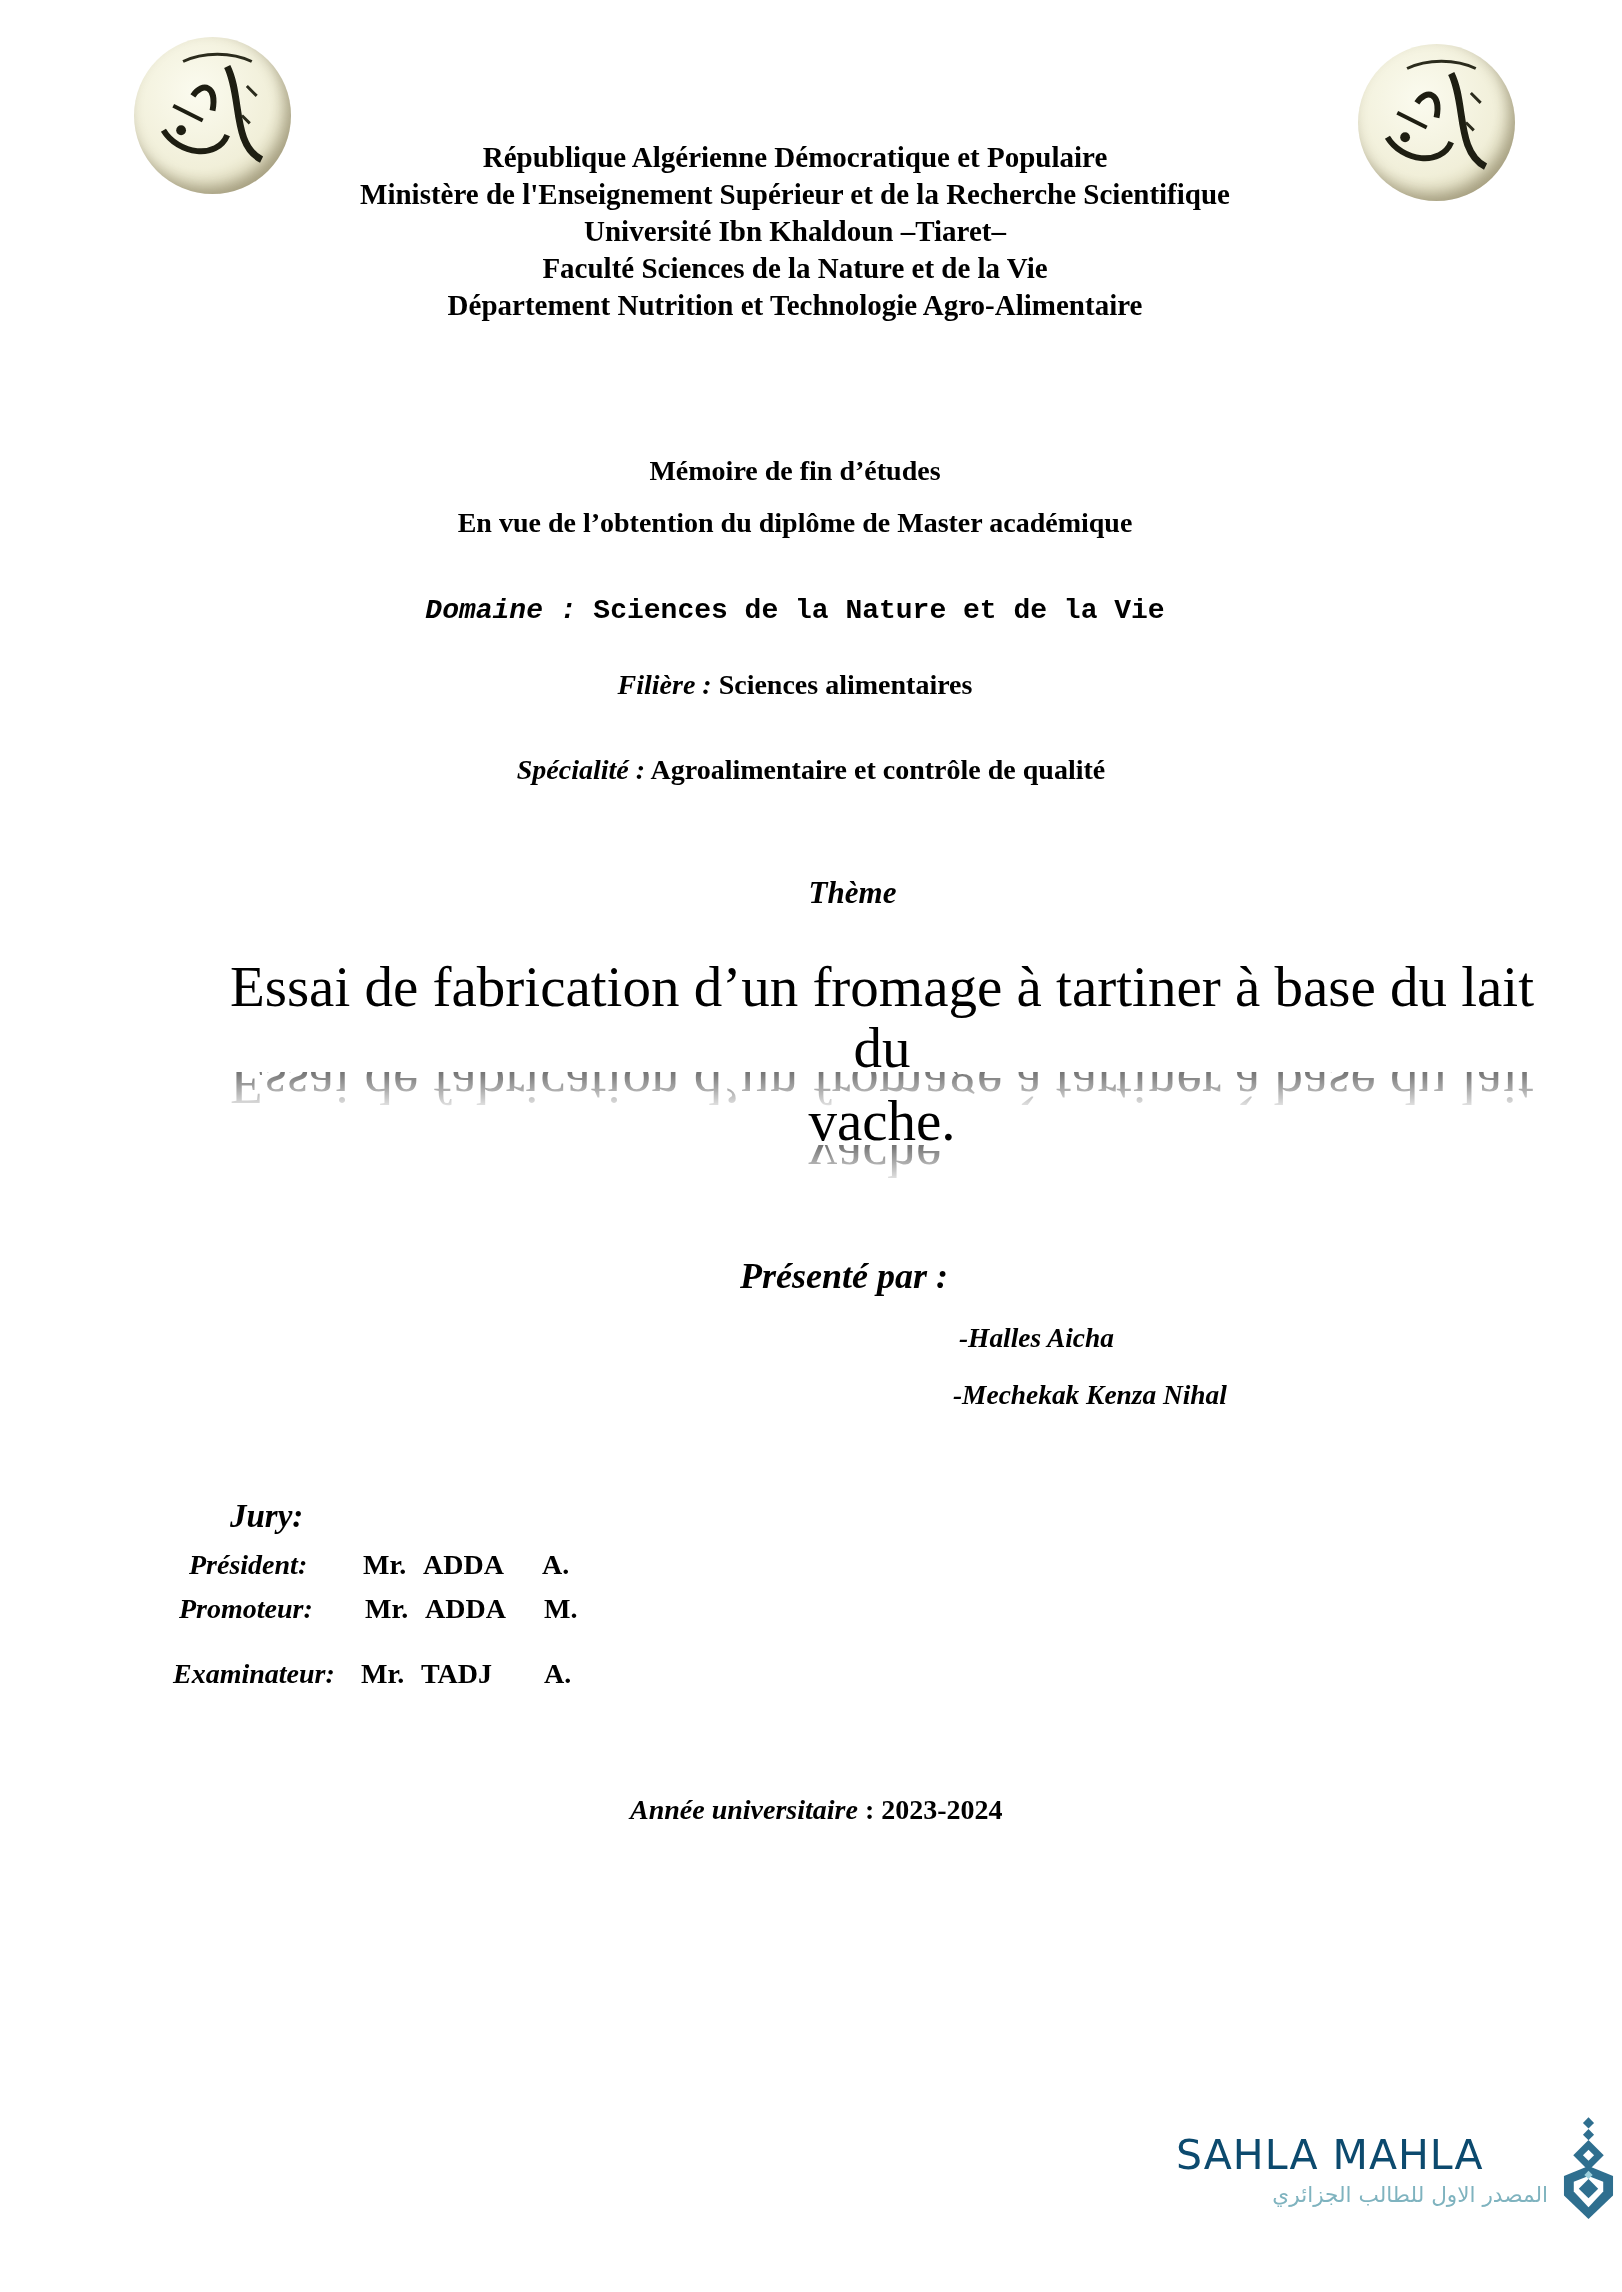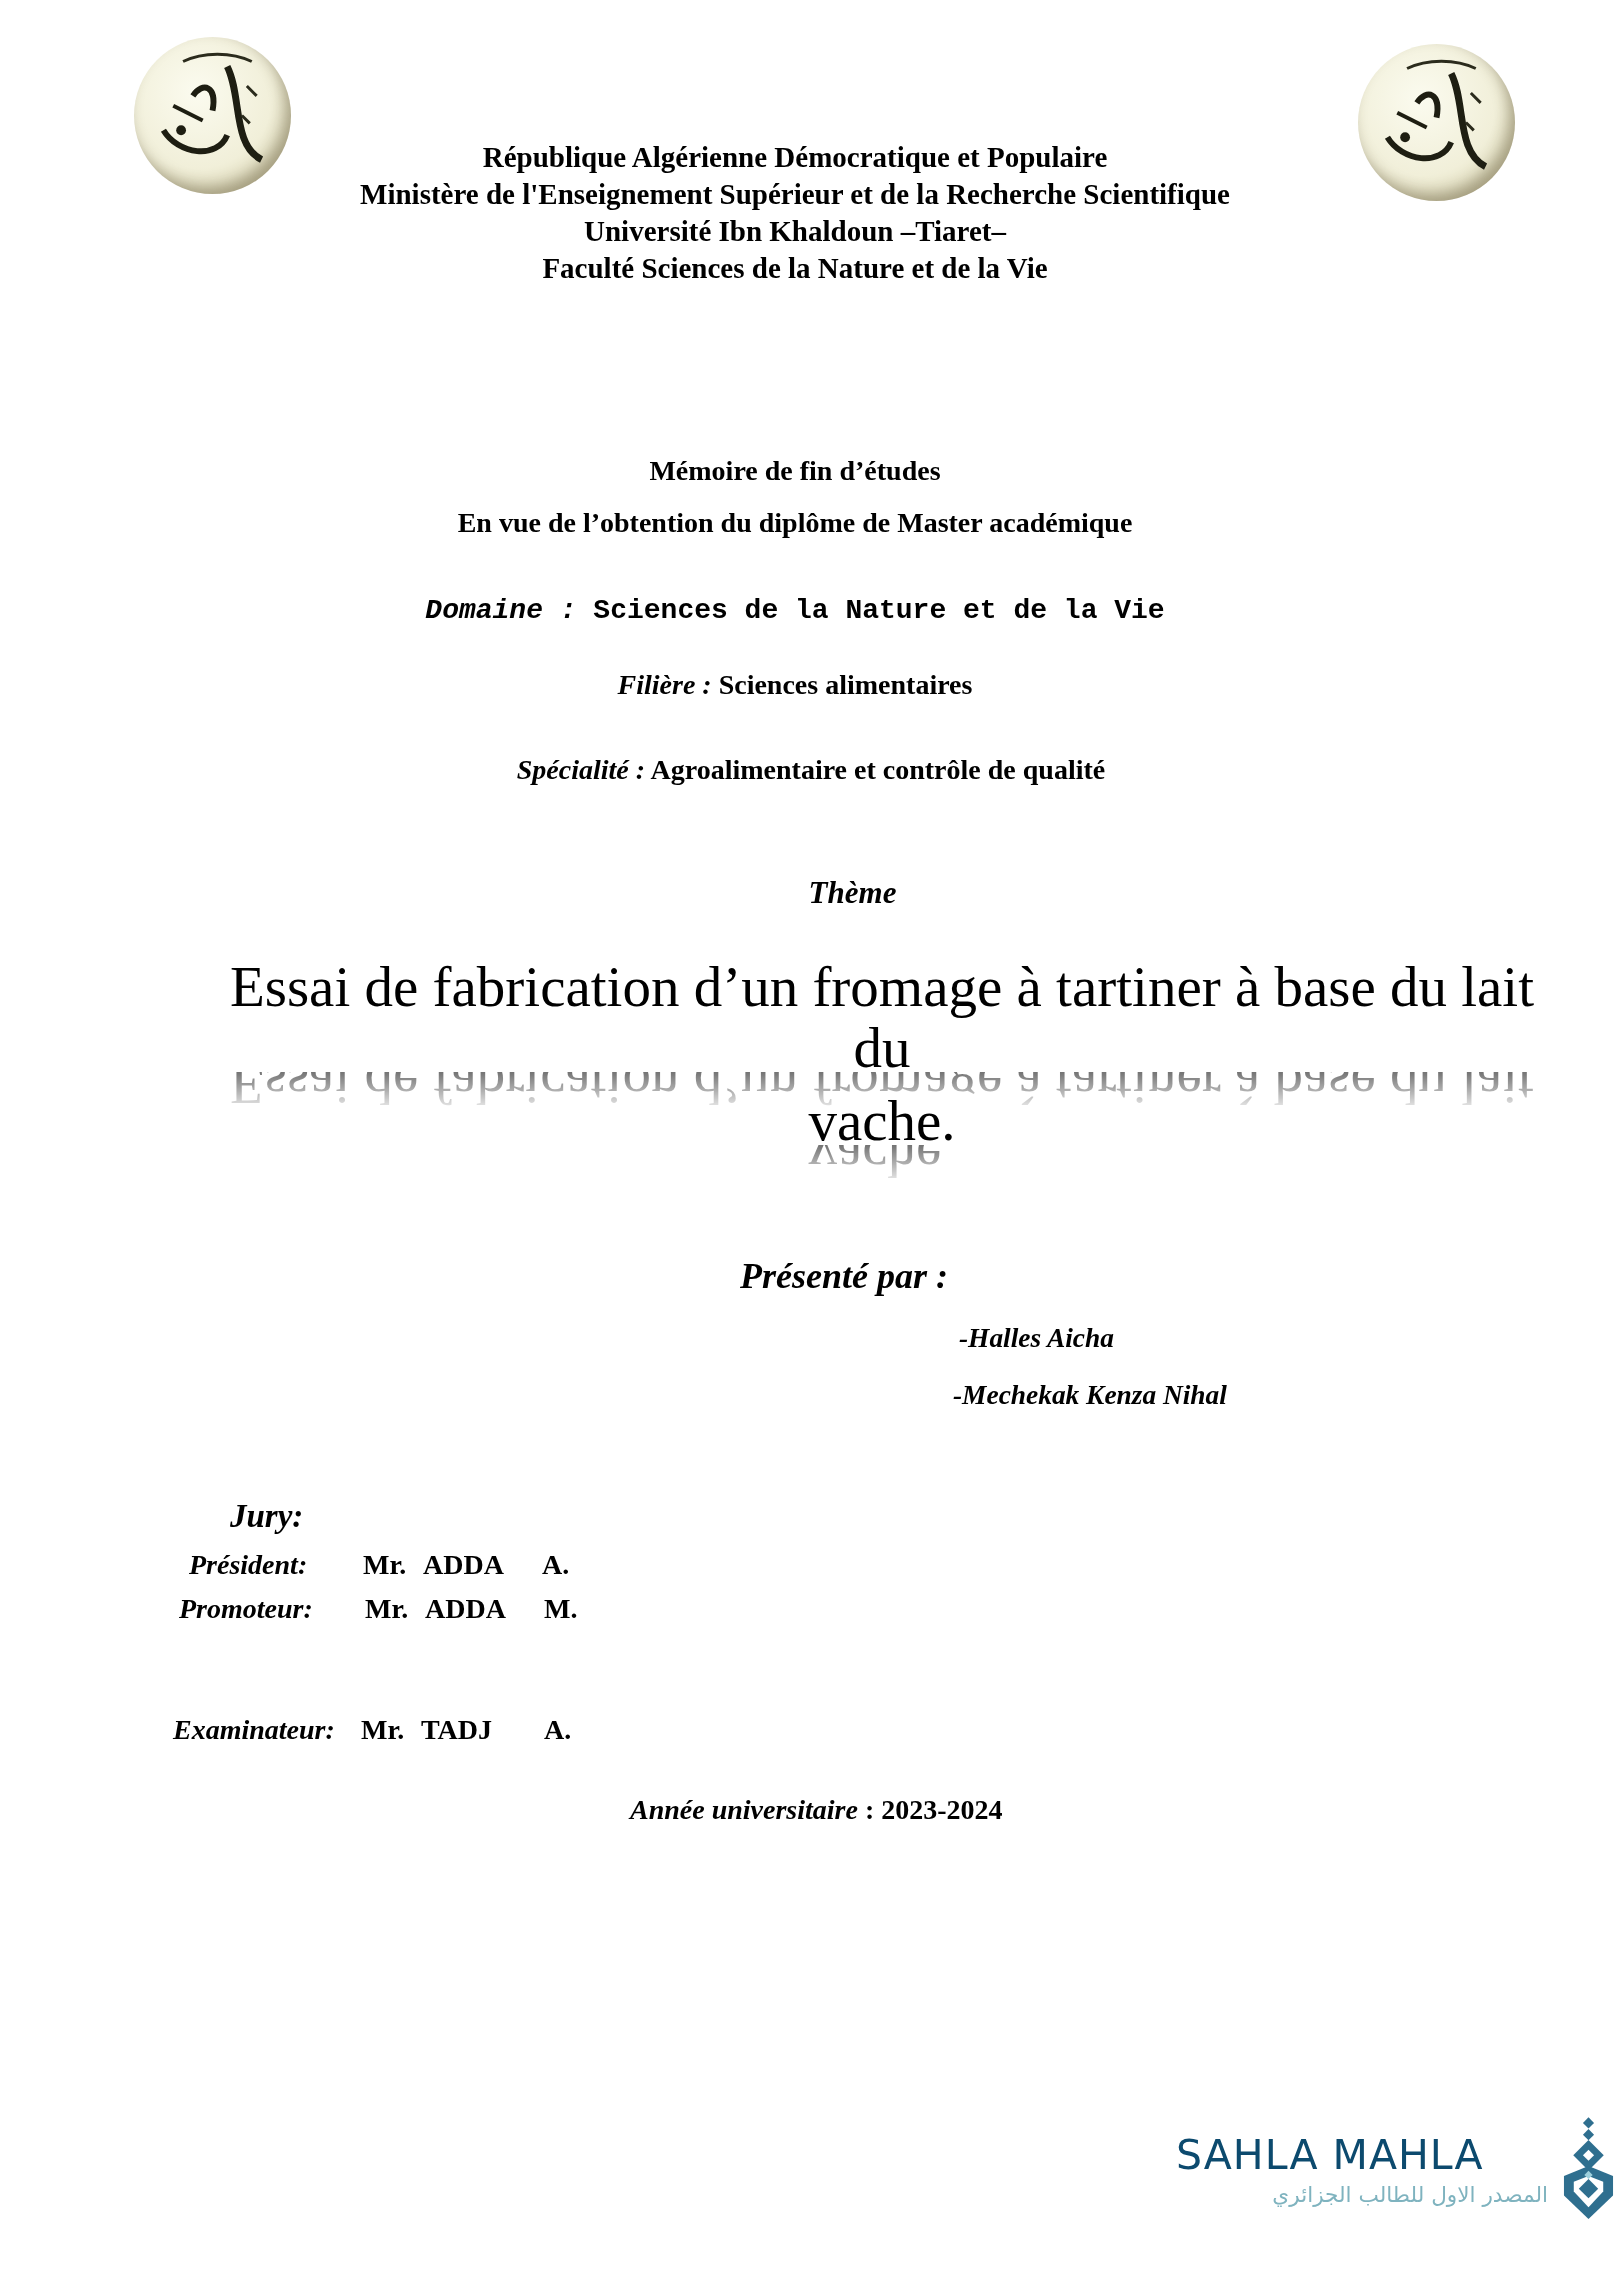--- a/index.html
+++ b/index.html
@@ -60,20 +60,21 @@
     <circle cx="48" cy="95" r="5" fill="#1e1e12"></circle>
     <path d="M115 50 L125 60 M110 80 L118 88" stroke="#2b2b1c" stroke-width="3"></path>
   </svg>
 </div>
 
 <div class="abs center hdr" style="top:139px;">
   <div>République Algérienne Démocratique et Populaire</div>
   <div>Ministère de l'Enseignement Supérieur et de la Recherche Scientifique</div>
   <div>Université Ibn Khaldoun –Tiaret–</div>
   <div>Faculté Sciences de la Nature et de la Vie</div>
+  <div>Département Nutrition et Technologie Agro-Alimentaire</div>
 </div>
 
 <div class="abs center mid" style="top:455px;">Mémoire de fin d’études</div>
 <div class="abs center mid" style="top:507px;">En vue de l’obtention du diplôme de Master académique</div>
 
 <div class="abs center spec" style="top:595px;font-family:Liberation Mono, monospace;">
   <span class="i" style="font-weight:bold;">Domaine :</span><span> Sciences de la Nature et de la Vie</span>
 </div>
 <div class="abs center spec" style="top:669px;">
   <span class="i">Filière :</span><span> Sciences alimentaires</span>
@@ -104,21 +105,21 @@
   <span class="jury-title" style="left:363px;">Mr.</span>
   <span class="jury-name" style="left:423px;">ADDA</span>
   <span class="jury-initial" style="left:542px;">A.</span>
 </div>
 <div class="abs jury-row" style="left:0; top:1593px; width:784px; height:39px;">
   <span class="jury-role" style="left:179px;text-align:center;">Promoteur:</span>
   <span class="jury-title" style="left:365px;">Mr.</span>
   <span class="jury-name" style="left:425px;">ADDA</span>
   <span class="jury-initial" style="left:544px;">M.</span>
 </div>
-<div class="abs jury-row" style="left:0; top:1714px; width:784px; height:39px;text-align:center;">
+<div class="abs jury-row" style="left:0; top:1658px; width:784px; height:39px;text-align:center;">
   <span class="jury-role" style="left:173px;">Examinateur:</span>
   <span class="jury-title" style="left:361px;">Mr.</span>
   <span class="jury-name" style="left:421px;">TADJ</span>
   <span class="jury-initial" style="left:544px;">A.</span>
 </div>
 
 <div class="abs b" style="left:630px; top:1794px; font-size:28px;">
   <span class="i">Année universitaire</span><span> : </span><span>2023-2024</span>
 </div>
 

